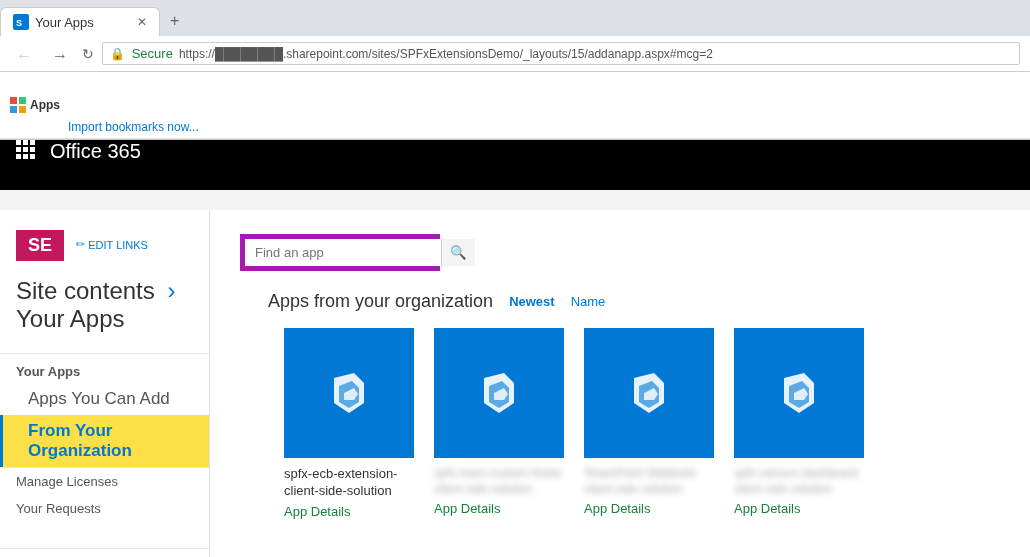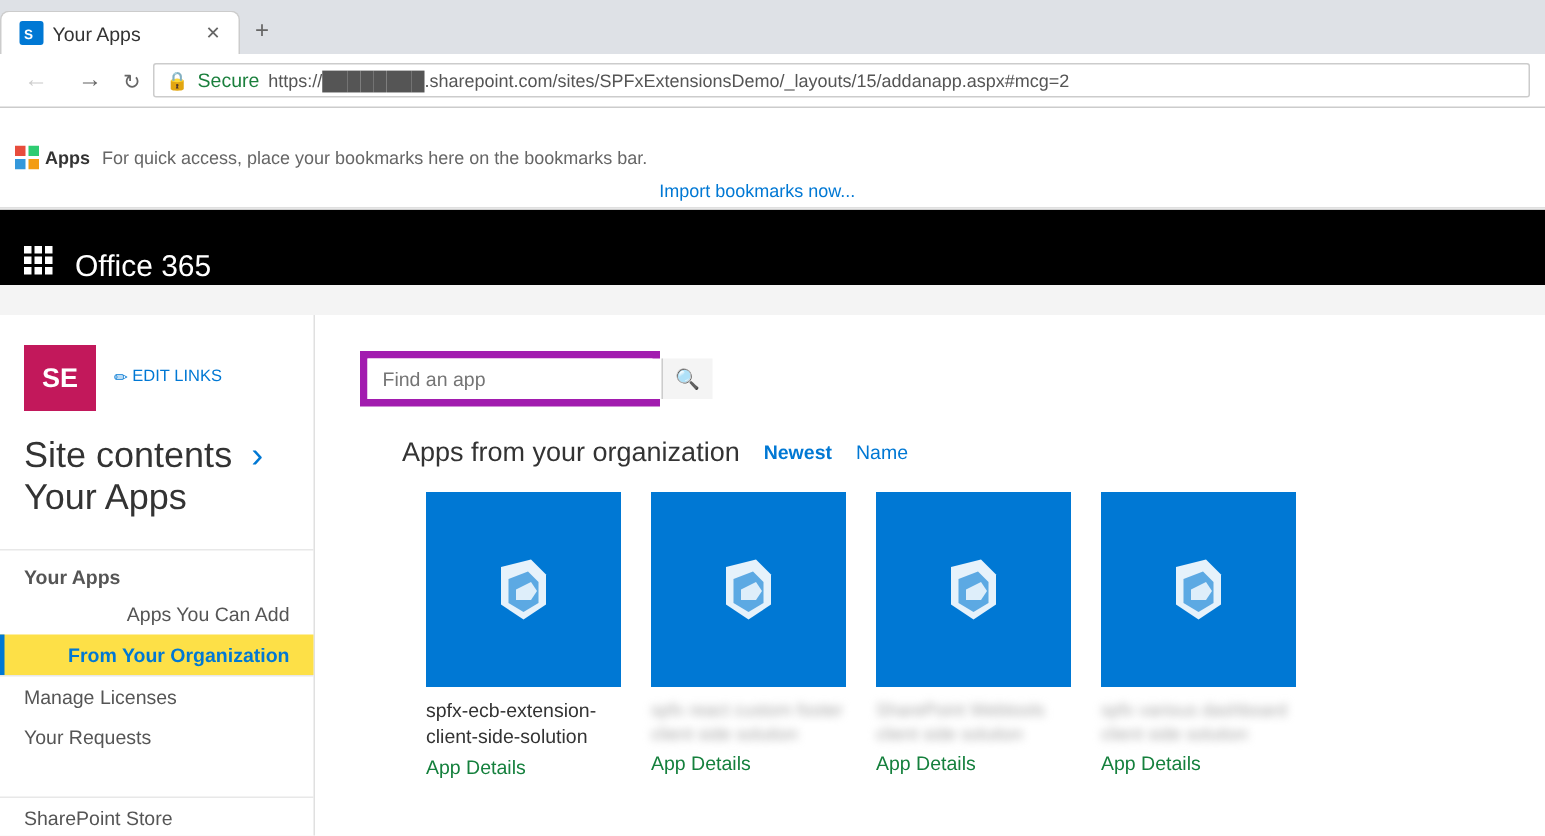--- a/index.html
+++ b/index.html
@@ -17,42 +17,42 @@
     .nav-btn.disabled { color: #ccc; }
     .reload-btn { font-size: 14px; color: #666; cursor: pointer; }
     .address-input { flex: 1; display: flex; align-items: center; border: 1px solid #ccc; border-radius: 2px; padding: 3px 8px; background: white; gap: 6px; font-size: 13px; }
     .lock-icon { color: #1a7f3c; font-size: 12px; }
     .bookmarks-bar { display: flex; align-items: center; padding: 4px 10px; gap: 8px; background: white; border-bottom: 1px solid #e0e0e0; font-size: 12px; }
     .bookmarks-apps { display: flex; align-items: center; gap: 4px; font-weight: 600; color: #333; }
     .bookmarks-text { color: #666; }
     .import-link { color: #0078d4; cursor: pointer; margin-top: 44px; }
 
     
-    .o365-header { background: #000; display: flex; align-items: flex-end; padding: 0 16px; height: 50px; }
+    .o365-header { background: #000; display: flex; align-items: flex-start; padding: 0 16px; height: 50px; }
     .waffle-icon { color: white; font-size: 20px; margin-right: 14px; cursor: pointer; }
     .o365-title { color: white; font-size: 20px; font-weight: 300; }
 
     
     .grey-strip { height: 20px; background: #f4f4f4; }
 
     
     .main-layout { display: flex; background: white; min-height: 400px; }
 
     
     .sidebar { width: 210px; padding: 20px 0; border-right: 1px solid #e0e0e0; flex-shrink: 0; }
     .site-identity { display: flex; align-items: center; gap: 12px; padding: 0 16px 16px; }
-    .site-avatar { width: 48px; height: 44px; background: #c2185b; display: flex; align-items: center; justify-content: center; color: white; font-size: 18px; font-weight: 600; flex-shrink: 0; }
+    .site-avatar { width: 48px; height: 31px; background: #c2185b; display: flex; align-items: center; justify-content: center; color: white; font-size: 18px; font-weight: 600; flex-shrink: 0; }
     .edit-links { font-size: 11px; color: #0078d4; cursor: pointer; display: flex; align-items: center; gap: 3px; margin-bottom: 2px; }
     .page-title-area { padding: 0 16px 20px; }
     .breadcrumb { font-size: 24px; color: #333; font-weight: 300; }
     .breadcrumb-sep { color: #0078d4; margin: 0 6px; }
 
     .nav-section { border-top: 1px solid #e8e8e8; }
     .nav-heading { padding: 10px 16px 4px; font-size: 13px; color: #555; font-weight: 600; cursor: pointer; }
-    .nav-item { padding: 6px 16px 6px 28px; font-size: 13px; color: #555; cursor: pointer; text-align: right; }
+    .nav-item { padding: 6px 16px 6px 28px; font-size: 17px; color: #555; cursor: pointer; }
     .nav-item.active { background: #fde047; color: #0078d4; font-weight: 600; border-left: 3px solid #0078d4; padding-left: 25px; }
     .nav-item-plain { padding: 6px 16px; font-size: 13px; color: #555; cursor: pointer; }
 
     
     .content { flex: 1; padding: 24px 30px; background: white; }
     .search-bar { display: flex; align-items: flex-end; border: 5px solid #a21caf; width: 200px; margin-bottom: 20px; }
     .search-input-field { flex: 1; border: none; padding: 6px 10px; font-size: 13px; outline: none; }
     .search-btn { background: #f4f4f4; border: none; border-left: 1px solid #ccc; padding: 6px 8px; cursor: pointer; color: #555; }
 
     .apps-section-title { font-size: 18px; color: #333; font-weight: 300; margin-bottom: 6px; display: flex; align-items: center; gap: 16px; margin-left: 28px; }
@@ -97,21 +97,20 @@
     <div class="bookmarks-apps">
       <svg width="16" height="16" viewBox="0 0 16 16">
           <rect width="16" height="16" fill="transparent"></rect>
           <rect x="0" y="0" width="7" height="7" fill="#e74c3c"></rect>
           <rect x="9" y="0" width="7" height="7" fill="#2ecc71"></rect>
           <rect x="0" y="9" width="7" height="7" fill="#3498db"></rect>
           <rect x="9" y="9" width="7" height="7" fill="#f39c12"></rect>
         </svg>
       <span>Apps</span>
     </div>
-    <span class="bookmarks-text">For quick access, place your bookmarks here on the bookmarks bar.</span>
     <span class="import-link">Import bookmarks now...</span>
   </div>
 </div>
 
 <div class="o365-header">
   <span class="waffle-icon">
     <svg width="20" height="20" viewBox="0 0 20 20" fill="white">
       <rect x="0" y="0" width="5" height="5"></rect>
         <rect x="7" y="0" width="5" height="5"></rect>
         <rect x="14" y="0" width="5" height="5"></rect>

